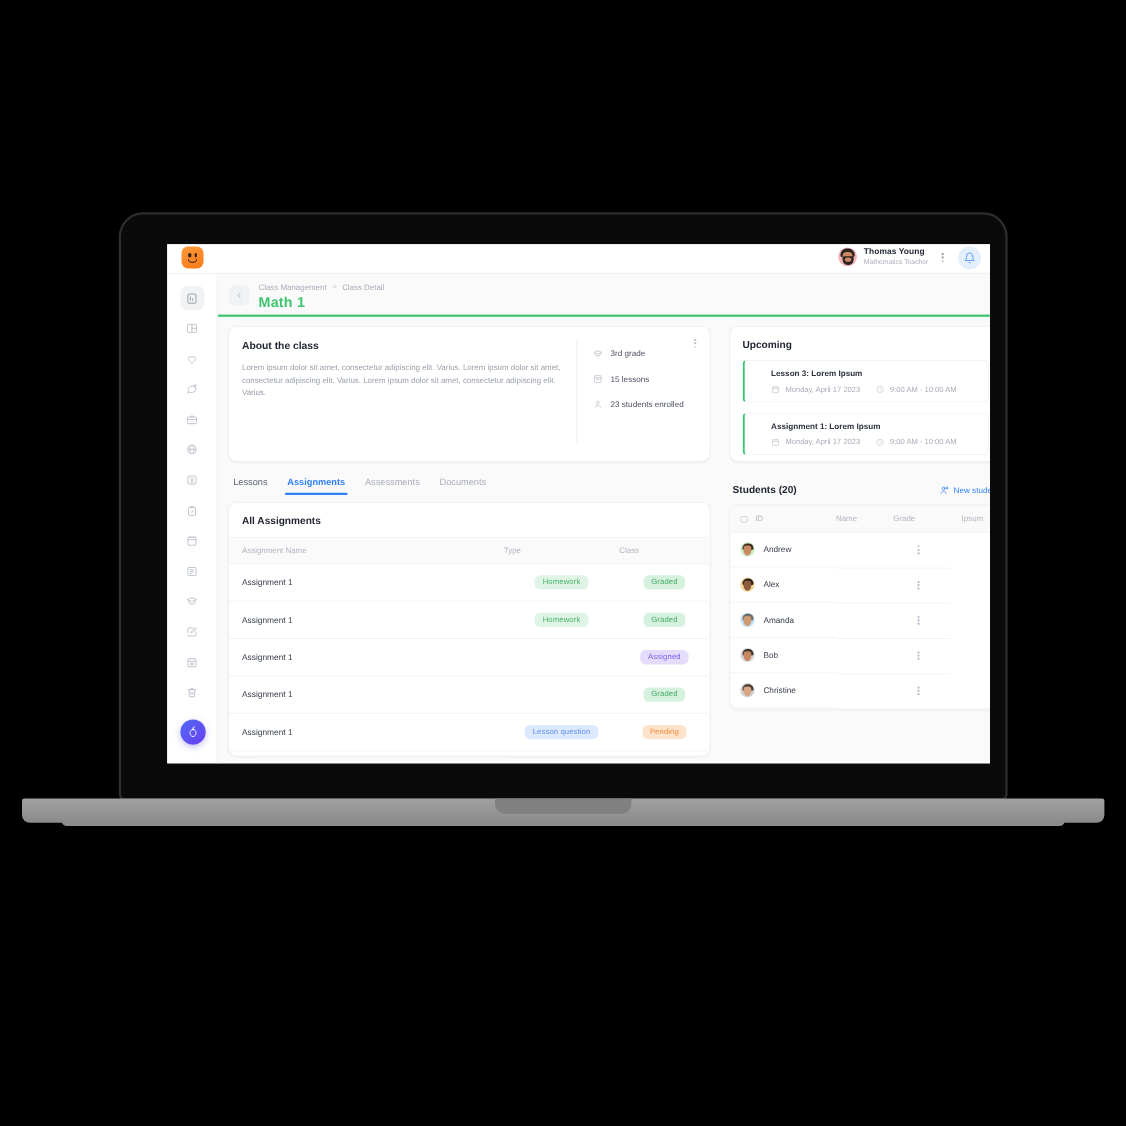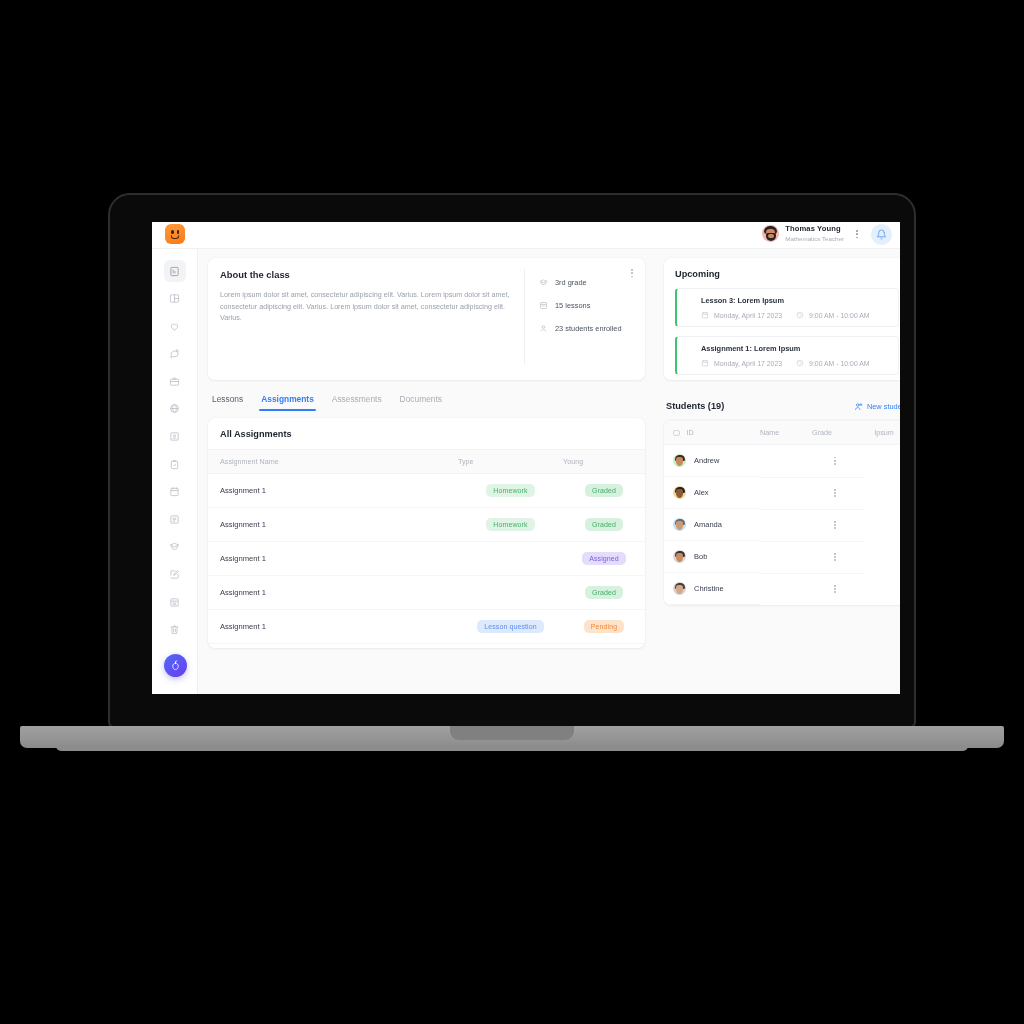--- a/index.html
+++ b/index.html
@@ -382,20 +382,35 @@
       <div id="sidebar-fab">
         <svg width="11" height="11" viewBox="0 0 24 24" fill="none" stroke="#ffffff" stroke-width="1.8" stroke-linecap="round">
           <path d="M12 7c-4 0-6 3-6 6.5S8.5 21 12 21s6-4 6-7.5S16 7 12 7z"></path>
           <path d="M12 7V4M12 4c1.8 0 3-1 3-2.2"></path>
         </svg>
       </div>
     </div>
 
     <div id="content">
 
+      <div id="page-header">
+        <div id="back-button">
+          <svg width="7" height="7" viewBox="0 0 24 24" fill="none" stroke="#9aa0ab" stroke-width="2.2" stroke-linecap="round" stroke-linejoin="round">
+              <path d="M15 5l-7 7 7 7"></path>
+            </svg>
+        </div>
+        <div>
+          <div id="breadcrumb">
+            <span>Class Management</span>
+            <span class="sep">&gt;</span>
+            <span>Class Detail</span>
+          </div>
+          <div id="page-title">Math 1</div>
+        </div>
+      </div>
 
       <div id="body-area">
 
         <div id="col-left">
 
           <div class="card" id="about-card">
             <div id="about-left">
               <div id="about-title">About the class</div>
               <div id="about-text">Lorem ipsum dolor sit amet, consectetur adipiscing elit. Varius. Lorem ipsum dolor sit amet, consectetur adipiscing elit. Varius. Lorem ipsum dolor sit amet, consectetur adipiscing elit. Varius.</div>
             </div>
@@ -437,21 +452,21 @@
             <div class="tab">Documents</div>
           </div>
 
           <div class="card" id="assignments-card">
             <div id="assignments-title">All Assignments</div>
             <table class="tbl">
               <thead>
                 <tr>
                   <th class="c-name">Assignment Name</th>
                   <th class="c-type">Type</th>
-                  <th class="c-status">Young</th>
+                  <th class="c-status">Class</th>
                 </tr>
               </thead>
               <tbody id="assignments-body">
                   <tr>
                     <td class="c-name">Assignment 1</td>
                     <td class="c-type"><span class="badge homework">Homework</span></td>
                     <td class="c-status"><span class="badge graded">Graded</span></td>
                   </tr>
                   <tr>
                     <td class="c-name">Assignment 1</td>
@@ -532,21 +547,21 @@
                         </svg>
                       </span>
                       <span class="v-time">9:00 AM - 10:00 AM</span>
                     </div>
                   </div>
                 </div>
               </div>
           </div>
 
           <div id="students-header">
-            <div id="students-title">Students (19)</div>
+            <div id="students-title">Students (20)</div>
             <div id="new-student-btn">
               <svg width="9" height="9" viewBox="0 0 24 24" fill="none" stroke="#2f80f5" stroke-width="1.9" stroke-linecap="round">
                   <circle cx="10" cy="8" r="3.4"></circle>
                   <path d="M4 20c.7-3.4 3.2-5.2 6-5.2s5.3 1.8 6 5.2"></path>
                   <path d="M18.5 4.5v5M16 7h5"></path>
                 </svg>
               <span>New student</span>
             </div>
           </div>
 

